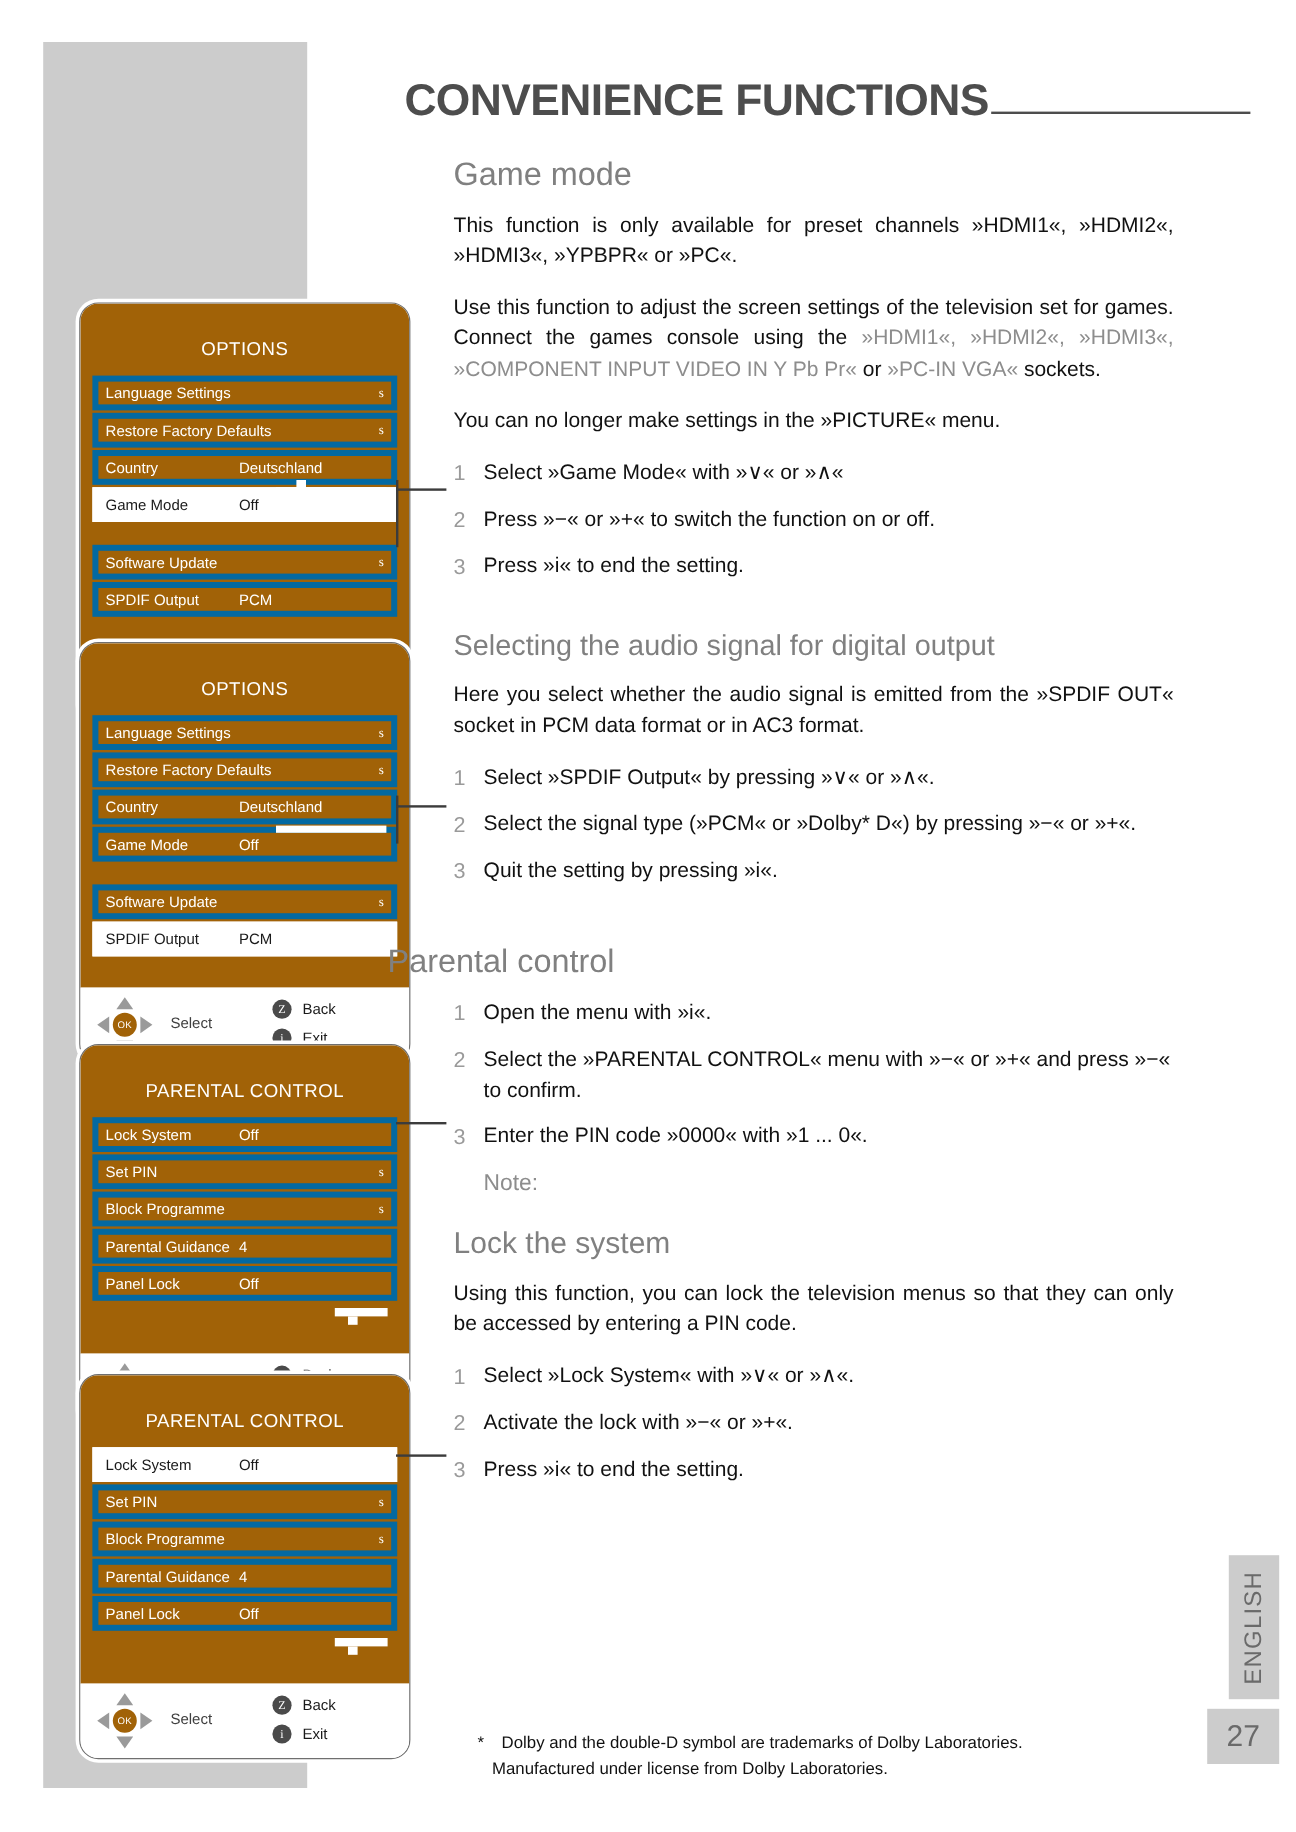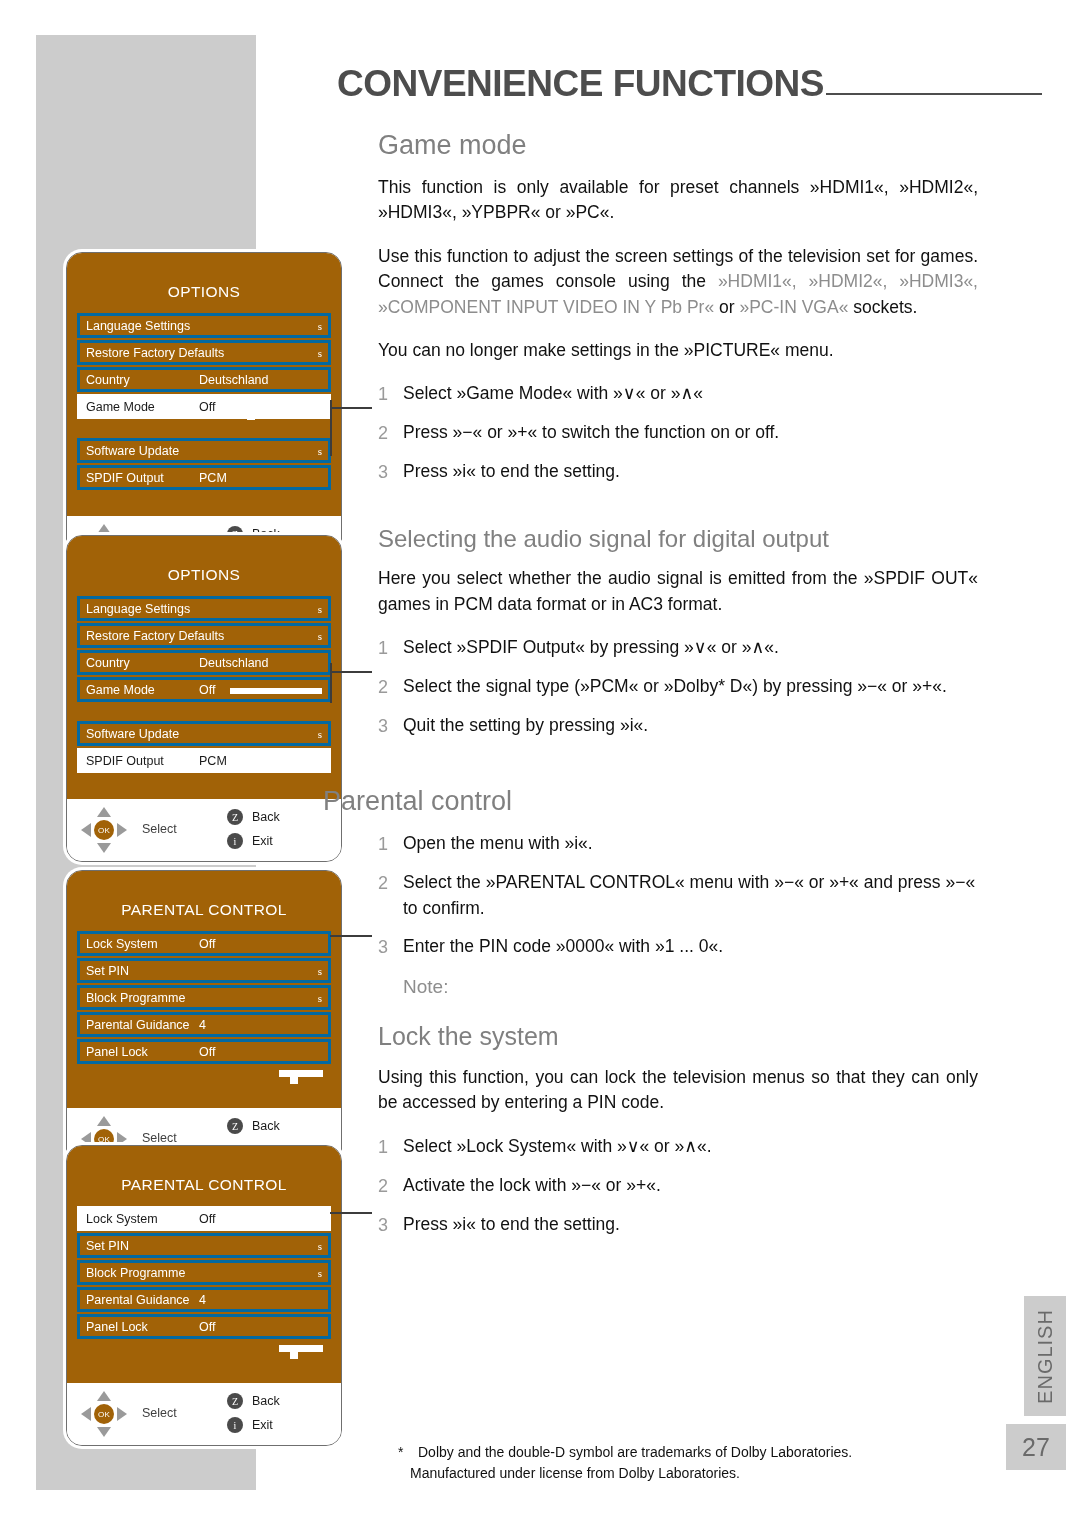--- a/index.html
+++ b/index.html
@@ -132,21 +132,21 @@
     text-align: center;
     color: #ffffff;
     font-size: 15.5px;
     letter-spacing: 0.4px;
     padding: 6px 0 12px 0;
   }
   .osd-row {
     display: flex;
     align-items: center;
     height: 19px;
-    border: 3px solid #0369a1;
+    border: 5px solid #0369a1;
     margin-bottom: 2px;
     padding: 0 6px;
     font-size: 12.5px;
     color: #ffffff;
     background: transparent;
     position: relative;
   }
   .osd-row.sel {
     background: #ffffff;
     color: #1a1a1a;
@@ -578,21 +578,21 @@
     <span class="txt">Press »−« or »+« to switch the function on or off.</span>
   </div>
   <div class="step">
     <span class="num">3</span>
     <span class="txt">Press »i« to end the setting.</span>
   </div>
 
   <div class="spacer-26"></div>
 
   <h2 class="sect">Selecting the audio signal for digital output</h2>
-  <p class="body">Here you select whether the audio signal is emitted from the »SPDIF OUT« games in PCM data format or in AC3 format.</p>
+  <p class="body">Here you select whether the audio signal is emitted from the »SPDIF OUT« socket in PCM data format or in AC3 format.</p>
 
   <div class="step">
     <span class="num">1</span>
     <span class="txt">Select »SPDIF Output« by pressing »∨« or »∧«.</span>
   </div>
   <div class="step">
     <span class="num">2</span>
     <span class="txt">Select the signal type (»PCM« or »Dolby* D«) by pressing »−« or »+«.</span>
   </div>
   <div class="step">

